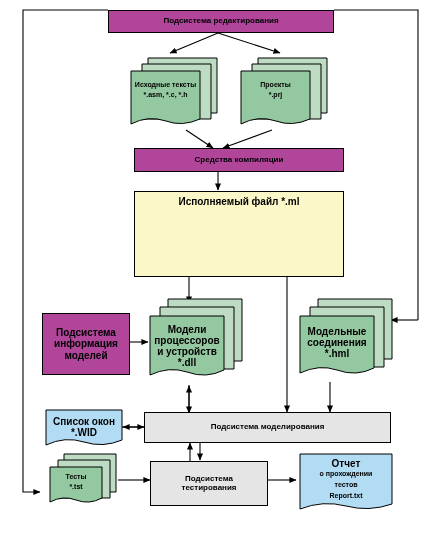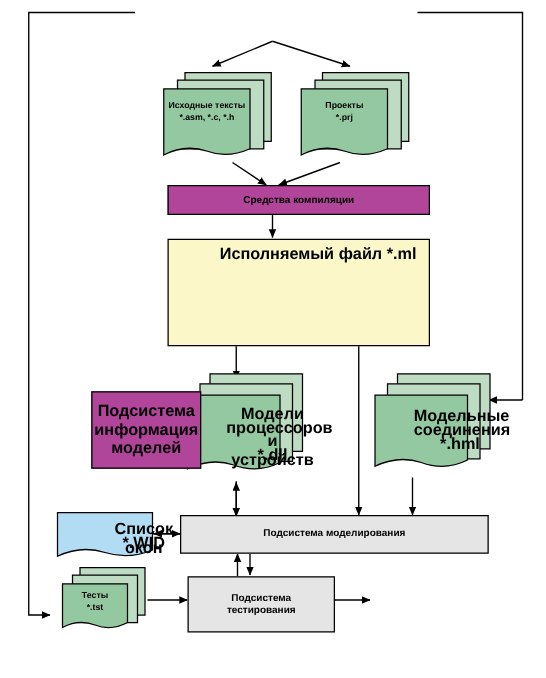--- a/index.html
+++ b/index.html
@@ -56,21 +56,21 @@
   .stack .lbl {
     position: absolute;
     left: 0;
     right: 0;
     text-align: center;
     color: #000;
     line-height: 1.12;
     z-index: 6;
   }
   .t7  { font-size: 7px; }
-  .t75 { font-size: 13px; margin-left: 31px; }
+  .t75 { font-size: 10px; }
   .t8  { font-size: 8px; }
   .bold { font-weight: bold; }
   #caption {
     position: absolute;
     left: 6px;
     top: 521px;
     font-size: 8.5px;
     color: #111;
     white-space: nowrap;
   }
@@ -115,20 +115,23 @@
 
     <path d="M118,480 L150,480" fill="none" stroke="#000" stroke-width="1.1" marker-end="url(#ah)"></path>
 
     <path d="M190,461 L190,443" fill="none" stroke="#000" stroke-width="1.1" marker-end="url(#ah)"></path>
 
     <path d="M200,443 L200,460" fill="none" stroke="#000" stroke-width="1.1" marker-end="url(#ah)"></path>
 
     <path d="M268,480 L296,480" fill="none" stroke="#000" stroke-width="1.1" marker-end="url(#ah)"></path>
   </svg>
 
+  <div class="node rect magenta t8 bold" style="left:108px; top:10px; width:226px; height:23px;">
+    <span class="ln">Подсистема редактирования</span>
+  </div>
 
   <div class="stack" style="left:128px; top:55px;">
     <svg width="92" height="78" viewBox="0 0 92 78" xmlns="http://www.w3.org/2000/svg">
       <path d="M20,3 H89 V58 H20 Z" fill="#bedcc3" stroke="#000" stroke-width="1"></path>
       <path d="M14,9 H83 V64 H14 Z" fill="#bedcc3" stroke="#000" stroke-width="1"></path>
       <path d="M3,16 H72 V64 q-18,8 -34,2 q-18,-6 -35,3 Z" fill="#93c8a0" stroke="#000" stroke-width="1"></path>
     </svg>
     <span class="lbl t7 bold" style="top:26px; left:3px; width:69px;">Исходные тексты</span>
     <span class="lbl t7 bold" style="top:36px; left:3px; width:69px;">*.asm, *.c, *.h</span>
   </div>
@@ -220,15 +223,24 @@
     </svg>
     <span class="lbl t7 bold" style="top:21px; left:2px; width:52px;">Тесты</span>
     <span class="lbl t7 bold" style="top:31px; left:2px; width:52px;">*.tst</span>
   </div>
 
   <div class="node rect violet t8 bold" style="left:150px; top:461px; width:118px; height:45px;">
     <span class="ln">Подсистема</span>
     <span class="ln">тестирования</span>
   </div>
 
+  <div class="stack" style="left:298px; top:452px;">
+    <svg width="96" height="62" viewBox="0 0 96 62" xmlns="http://www.w3.org/2000/svg">
+      <path d="M2,2 H94 V52 q-23,8 -46,2 q-23,-6 -46,3 Z" fill="#b2dcf4" stroke="#000" stroke-width="1"></path>
+    </svg>
+    <span class="lbl t75 bold" style="top:6px; left:2px; width:92px;">Отчет</span>
+    <span class="lbl t7 bold" style="top:18px; left:2px; width:92px;">о прохождении</span>
+    <span class="lbl t7 bold" style="top:29px; left:2px; width:92px;">тестов</span>
+    <span class="lbl t7 bold" style="top:40px; left:2px; width:92px;">Report.txt</span>
+  </div>
 
 
 </div>
 
 </body></html>

